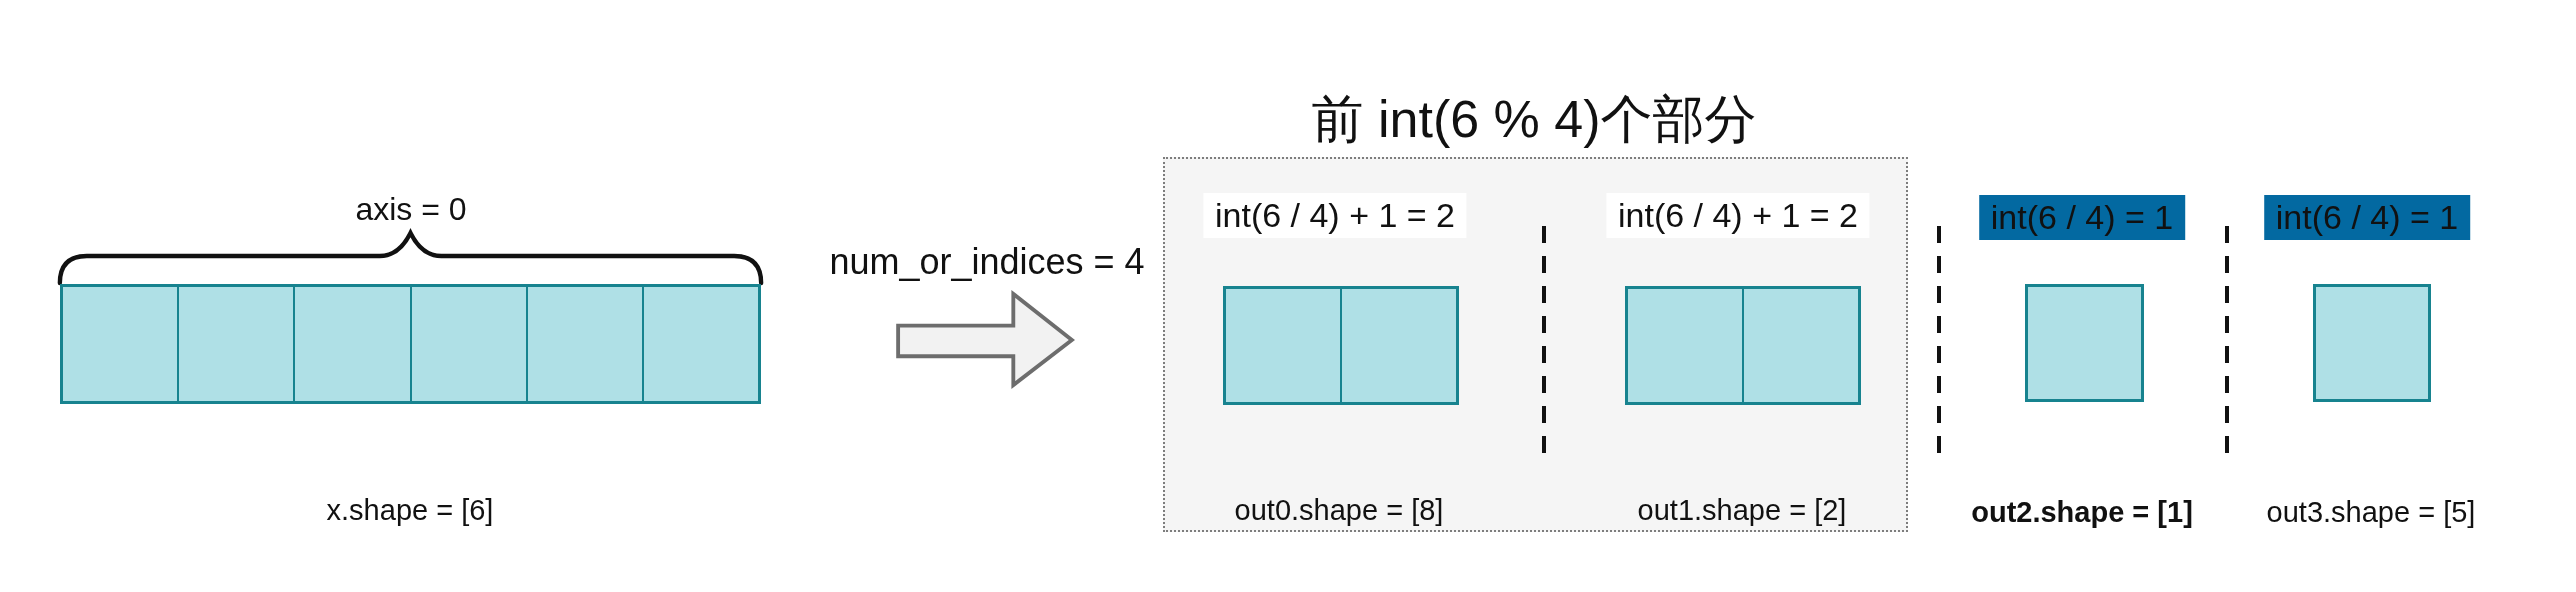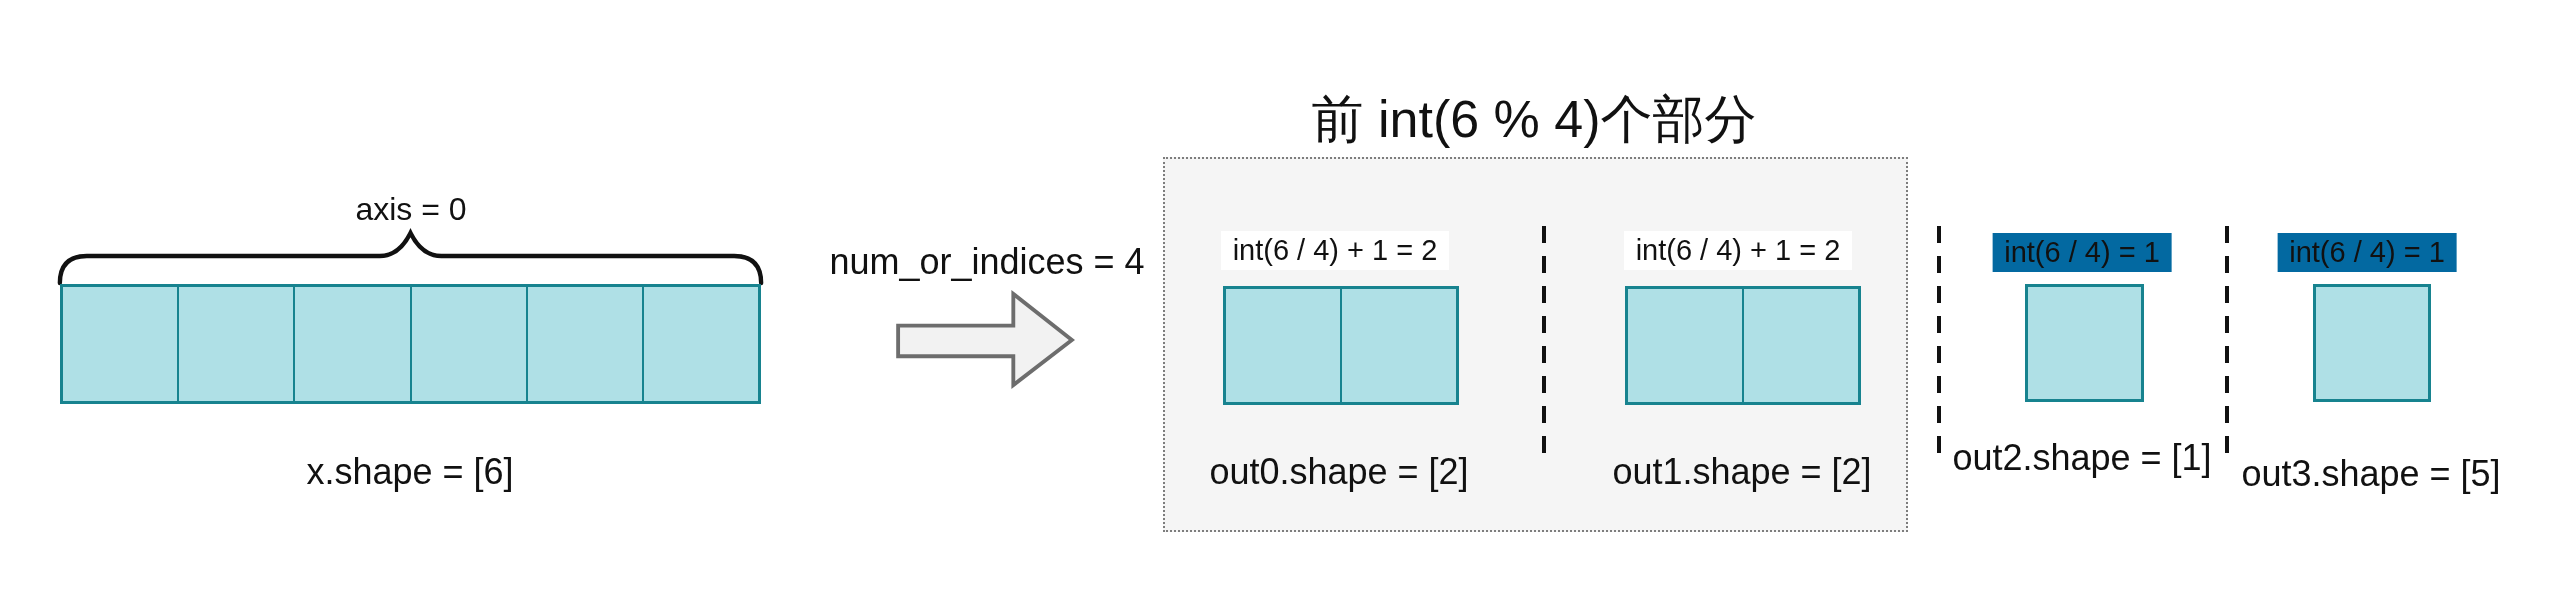--- a/index.html
+++ b/index.html
@@ -15,34 +15,34 @@
   .canvas{
     position:relative;
     width:2576px;height:593px;
     background:#ffffff;
     font-family:"Liberation Sans","DejaVu Sans",sans-serif;
     color:var(--ink);
     overflow:hidden;
   }
   .txt{position:absolute;white-space:nowrap;transform:translateX(-50%);}
   .axis-label{top:191px;left:411px;font-size:32px;}
-  .shape-label{font-size:36px;}
+  .shape-label{font-size:29px;margin-top:43px;}
   .input-shape{top:451px;left:410px;}
   .arrow-label{top:241px;left:987px;font-size:36px;}
   .box-title{top:85px;left:1534px;font-size:52px;}
-  .formula{font-size:29px;padding:2.9px 11.6px;margin-top:38px;}
+  .formula{font-size:34px;padding:2.9px 11.6px;}
   .formula.in-box{background:#ffffff;}
   .formula.out-box{background:#0369a1;}
   .f1{top:193px;left:1335px;}
   .f2{top:193px;left:1738px;}
   .f3{top:195px;left:2082px;}
   .f4{top:195px;left:2367px;}
   .s1{top:451px;left:1339px;}
   .s2{top:451px;left:1742px;}
-  .s3{top:437px;left:2082px;}
+  .s3{top:453px;left:2082px;font-weight:bold;}
   .s4{top:453px;left:2371px;}
 
   .array{
     position:absolute;display:flex;
     border:3.9px solid var(--teal-border);
     box-sizing:border-box;
   }
   .array .cell{flex:1;background:var(--teal-fill);}
   .array .cell + .cell{border-left:2.9px solid var(--teal-border);}
   .input-array{left:60px;top:284px;width:701px;height:120px;}
@@ -100,21 +100,21 @@
   </svg>
 
   <div class="txt box-title">前 int(6 % 4)个部分</div>
   <div class="split-box"></div>
 
   <div class="txt formula in-box f1">int(6 / 4) + 1 = 2</div>
   <div class="array a1">
       <div class="cell"></div>
       <div class="cell"></div>
     </div>
-  <div class="txt shape-label s1">out0.shape = [2]</div>
+  <div class="txt shape-label s1">out0.shape = [8]</div>
 
   <div class="vsep sep1"></div>
 
   <div class="txt formula in-box f2">int(6 / 4) + 1 = 2</div>
   <div class="array a2">
       <div class="cell"></div>
       <div class="cell"></div>
     </div>
   <div class="txt shape-label s2">out1.shape = [2]</div>
 

